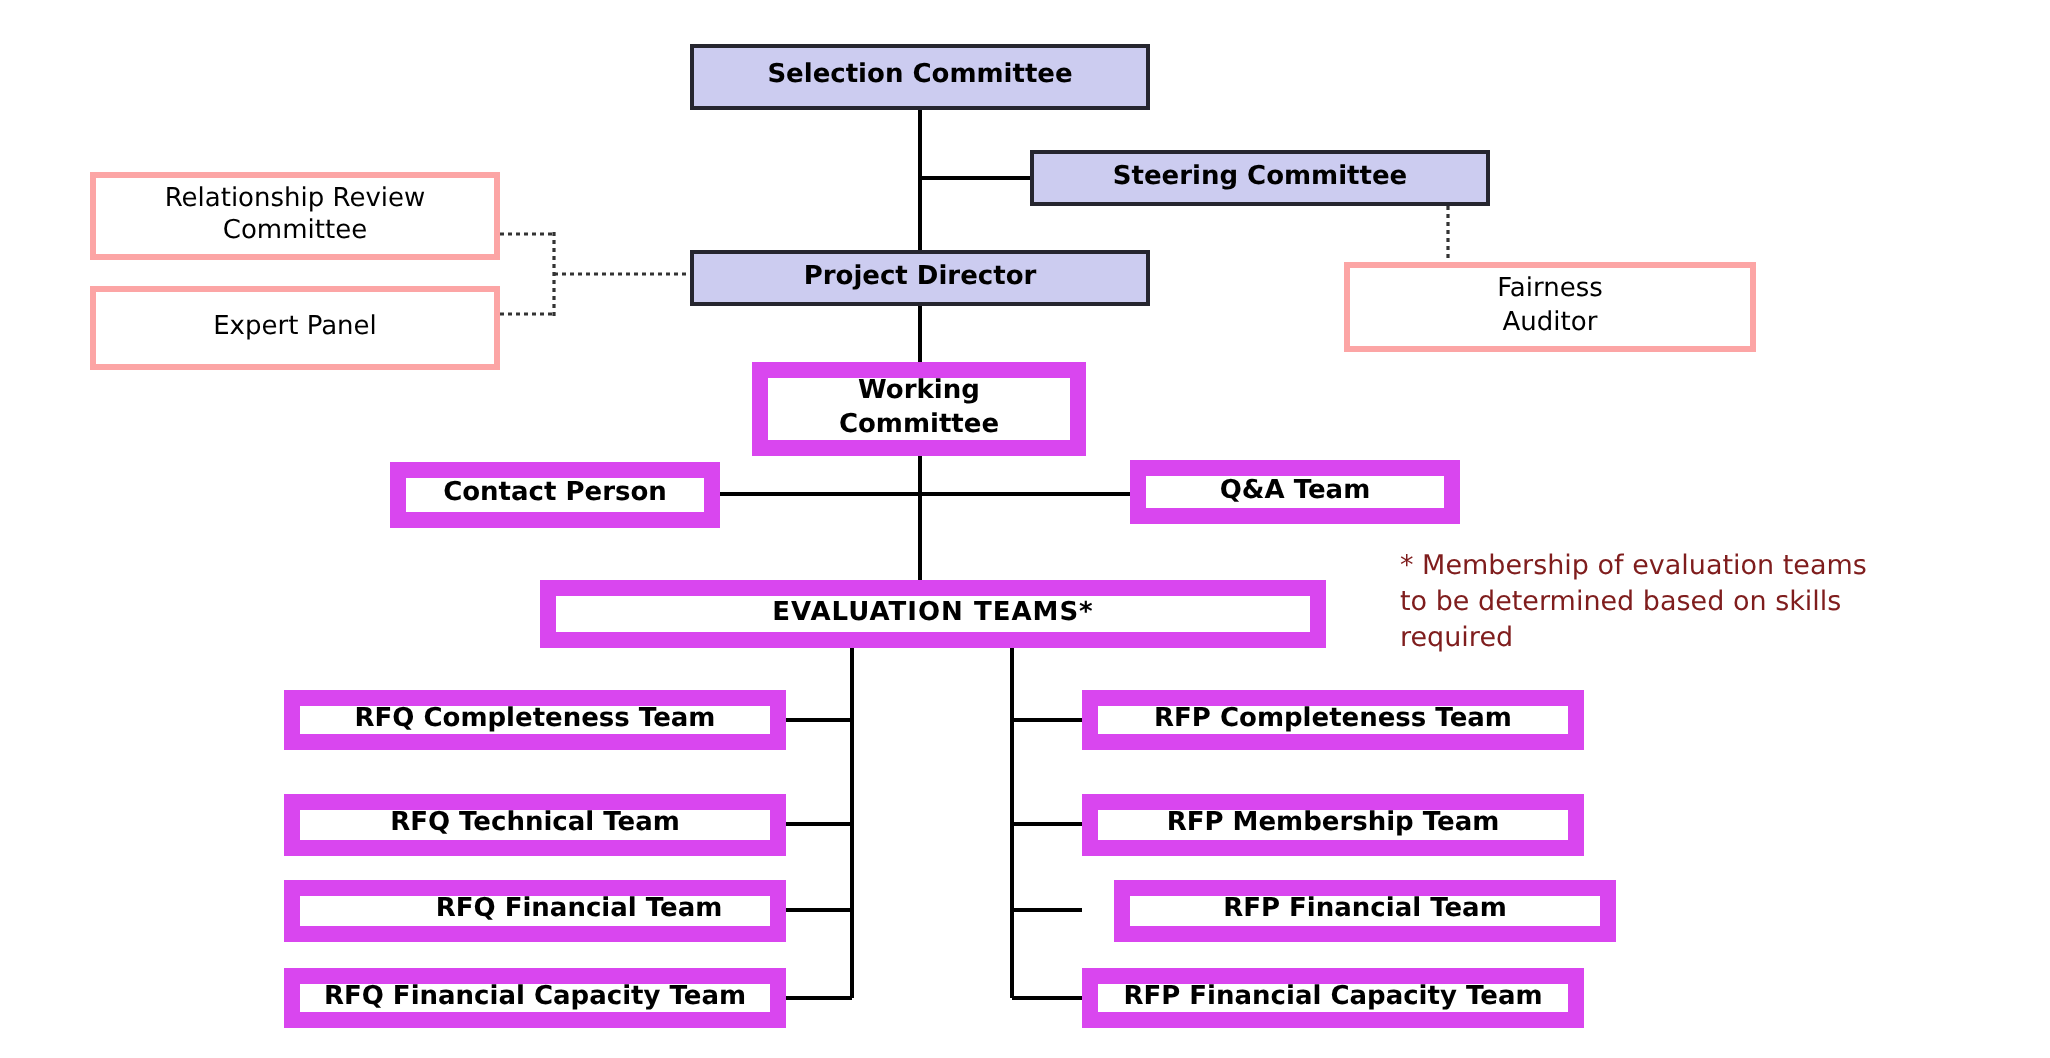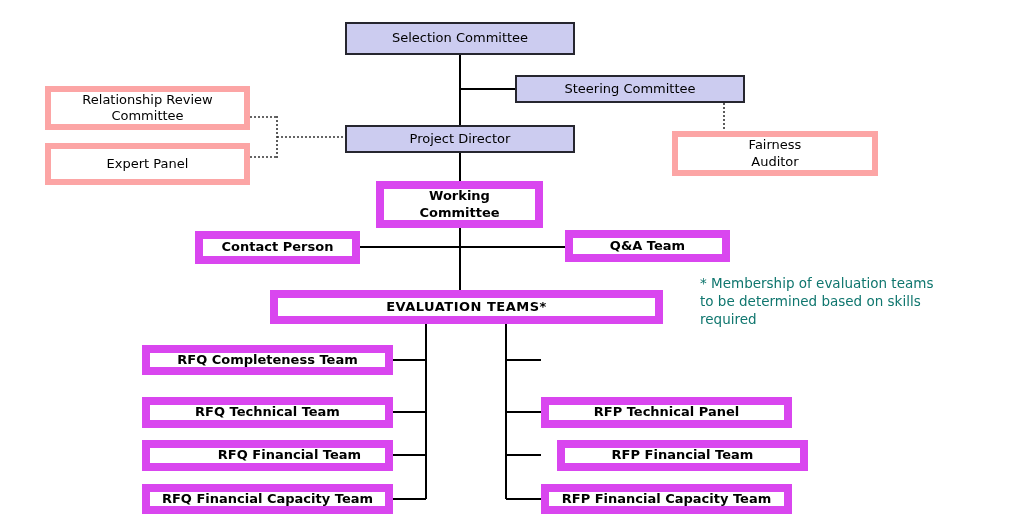--- a/index.html
+++ b/index.html
@@ -30,28 +30,28 @@
     text-align: center;
     background: #ffffff;
     color: #000000;
     font-size: 13px;
     line-height: 1.25;
     white-space: pre-line;
   }
   .node.accent {
     background: #ccccf0;
     border: 2px solid #26262f;
-    font-weight: normal;
+    font-weight: bold;
   }
   .node.plain-bold {
     border: 8px solid #d946ef;
     font-weight: bold;
   }
   .node.navy {
-    border: 6px solid #fca5a5;
+    border: 3px solid #fca5a5;
     font-weight: normal;
   }
   
   #n-selection { left: 345px; top: 22px;  width: 230px; height: 33px; }
   #n-steering  { left: 515px; top: 75px;  width: 230px; height: 28px; }
   #n-director  { left: 345px; top: 125px; width: 230px; height: 28px; }
   #n-rrc       { left: 45px;  top: 86px;  width: 205px; height: 44px; }
   #n-expert    { left: 45px;  top: 143px; width: 205px; height: 42px; }
   #n-fairness  { left: 672px; top: 131px; width: 206px; height: 45px; }
   #n-working   { left: 376px; top: 181px; width: 167px; height: 47px; }
@@ -66,21 +66,21 @@
   #n-rfp2 { left: 541px; top: 397px; width: 251px; height: 31px; }
   #n-rfp3 { left: 557px; top: 440px; width: 251px; height: 31px; }
   #n-rfp4 { left: 541px; top: 484px; width: 251px; height: 30px; }
   .annotation {
     position: absolute;
     left: 700px;
     top: 274px;
     width: 295px;
     font-size: 13.5px;
     line-height: 1.35;
-    color: #0f766e;
+    color: #7f1d1d;
     white-space: pre-line;
   }
 </style>
 </head>
 <body>
 
 <div class="canvas">
 
   <svg class="connectors" viewBox="0 0 1025 529" xmlns="http://www.w3.org/2000/svg">
 
@@ -137,22 +137,23 @@
   <div class="node plain-bold" id="n-eval">EVALUATION TEAMS*</div>
 
   <div class="node plain-bold" id="n-rfq1">RFQ Completeness Team</div>
 
   <div class="node plain-bold" id="n-rfq2">RFQ Technical Team</div>
 
   <div class="node plain-bold" id="n-rfq3">RFQ Financial Team</div>
 
   <div class="node plain-bold" id="n-rfq4">RFQ Financial Capacity Team</div>
 
+  <div class="node plain-bold" id="n-rfp1">RFP Completeness Team</div>
 
-  <div class="node plain-bold" id="n-rfp2">RFP Technical Panel</div>
+  <div class="node plain-bold" id="n-rfp2">RFP Membership Team</div>
 
   <div class="node plain-bold" id="n-rfp3">RFP Financial Team</div>
 
   <div class="node plain-bold" id="n-rfp4">RFP Financial Capacity Team</div>
 
   <div class="annotation">* Membership of evaluation teams
 to be determined based on skills
 required</div>
 
 </div>

